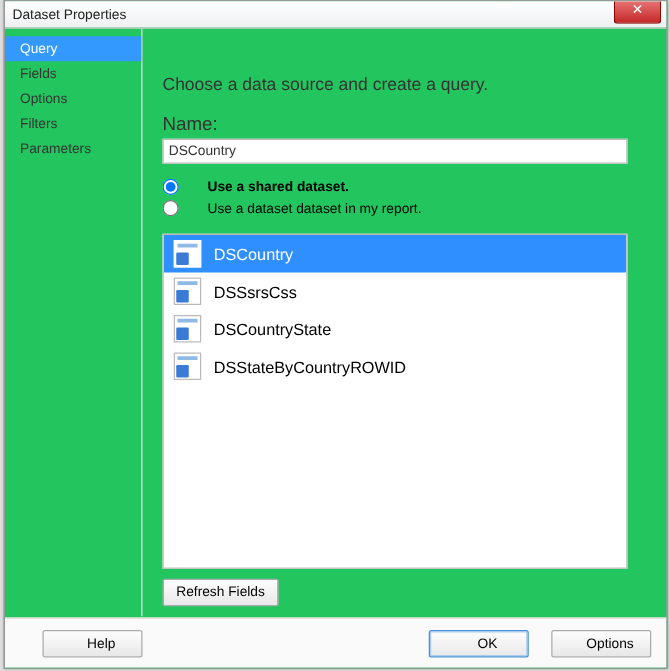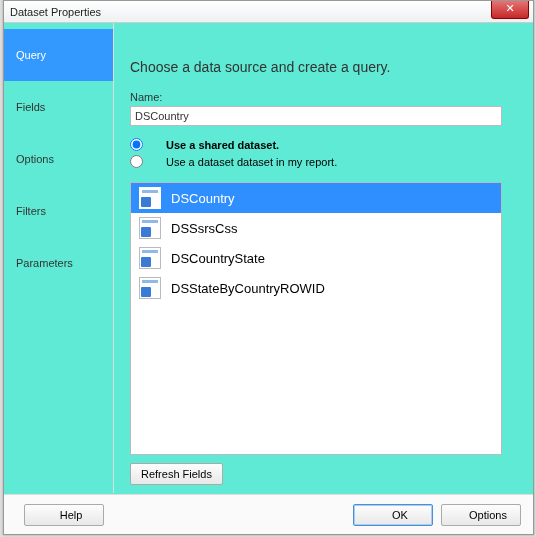--- a/index.html
+++ b/index.html
@@ -1,46 +1,46 @@
 <!DOCTYPE html>
 <html><head>
 <meta charset="utf-8">
 <style>
 * { box-sizing: border-box; margin: 0; padding: 0; }
 body { font-family: "Segoe UI", Tahoma, sans-serif; font-size: 11px; background: #ddd; width: 536px; height: 537px; overflow: hidden; }
-.window { position: absolute; top: 0; left: 3px; width: 531px; height: 535px; background: #5eead4; border: 1px solid #999; box-shadow: 0 0 2px rgba(0,0,0,0.3); }
+.window { position: absolute; top: 0; left: 3px; width: 531px; height: 535px; background: #22c55e; border: 1px solid #999; box-shadow: 0 0 2px rgba(0,0,0,0.3); }
 .titlebar { height: 22px; background: linear-gradient(#fff, #eef0f2); border-bottom: 1px solid #ccc; display: flex; align-items: center; padding-left: 6px; position: relative; }
 .titlebar-title { font-size: 11px; color: #222; }
 .close-btn { position: absolute; right: 4px; top: 0; width: 38px; height: 18px; background: linear-gradient(#e57373, #c62828); border: 1px solid #8e0000; border-top: none; border-radius: 0 0 3px 3px; color: #fff; text-align: center; line-height: 14px; font-size: 11px; cursor: pointer; }
 .body { display: flex; height: 470px; }
 .sidebar { width: 110px; border-right: 1px solid #ddd; padding: 6px 0; }
-.nav-item { padding: 20px 12px; font-size: 11px; color: #333; cursor: pointer; }
+.nav-item { padding: 4px 12px; font-size: 11px; color: #333; cursor: pointer; }
 .nav-item.selected { background: #3399ff; color: #fff; }
 .main { flex: 1; padding: 18px 31px 8px 16px; display: flex; flex-direction: column; margin-top: 18px; }
 .heading { font-size: 14px; color: #333; margin-bottom: 16px; }
-.label { font-size: 11px; color: #333; margin-bottom: 3px; }
+.label { font-size: 15px; color: #333; margin-bottom: 3px; }
 .name-input { width: 100%; height: 20px; border: 1px solid #bbb; padding: 2px 4px; font-size: 11px; color: #333; }
 .radios { margin: 10px 0 8px 0; }
 .radio-row { display: flex; align-items: center; gap: 23px; padding: 2px 0; font-size: 11px; }
 .radio-row input { margin: 0; }
 .radio-label.bold { font-weight: 600; }
 .listbox { flex: 1; border: 1px solid #bbb; background: #fff; overflow: auto; margin-top: 4px; }
 .ds-item { display: flex; align-items: center; gap: 10px; padding: 4px 8px; height: 30px; cursor: pointer; }
 .ds-item.selected { background: #2f8fff; color: #fff; }
 .ds-item .ds-label { font-size: 13px; }
 .ds-icon { width: 22px; height: 22px; background: #fff; border: 1px solid #bbb; position: relative; flex-shrink: 0; }
 .ds-icon::before { content: ""; position: absolute; left: 2px; top: 2px; width: 16px; height: 3px; background: #8fb9e6; }
 .ds-icon::after { content: ""; position: absolute; left: 1px; bottom: 1px; width: 10px; height: 10px; background: #3a7bd5; border-radius: 1px; }
 .ds-sel .ds-icon { border-color: #fff; }
 .refresh-row { display: flex; justify-content: flex-start; margin-top: 8px; }
 .btn { min-width: 80px; height: 22px; background: linear-gradient(#fdfdfd,#e8e8e8); border: 1px solid #aaa; border-radius: 2px; font-size: 11px; cursor: pointer; padding: 0 10px; }
 .btn.default { border-color: #4a90d9; box-shadow: 0 0 0 1px #a9cdf0 inset; }
 .footer { position: absolute; left: 0; right: 0; bottom: 0; height: 40px; border-top: 1px solid #ddd; display: flex; align-items: center; padding: 0 12px; background: #fafafa; }
 .footer .spacer { flex: 1; }
-.footer .btn { margin-left: 8px; padding-left: 24px; }
+.footer .btn { margin-left: 18px; padding-left: 24px; }
 </style>
 </head>
 <body>
 
 <div class="window">
 
   <div class="titlebar">
     <span class="titlebar-title">Dataset Properties</span>
     <div class="close-btn">
       <span>✕</span>

